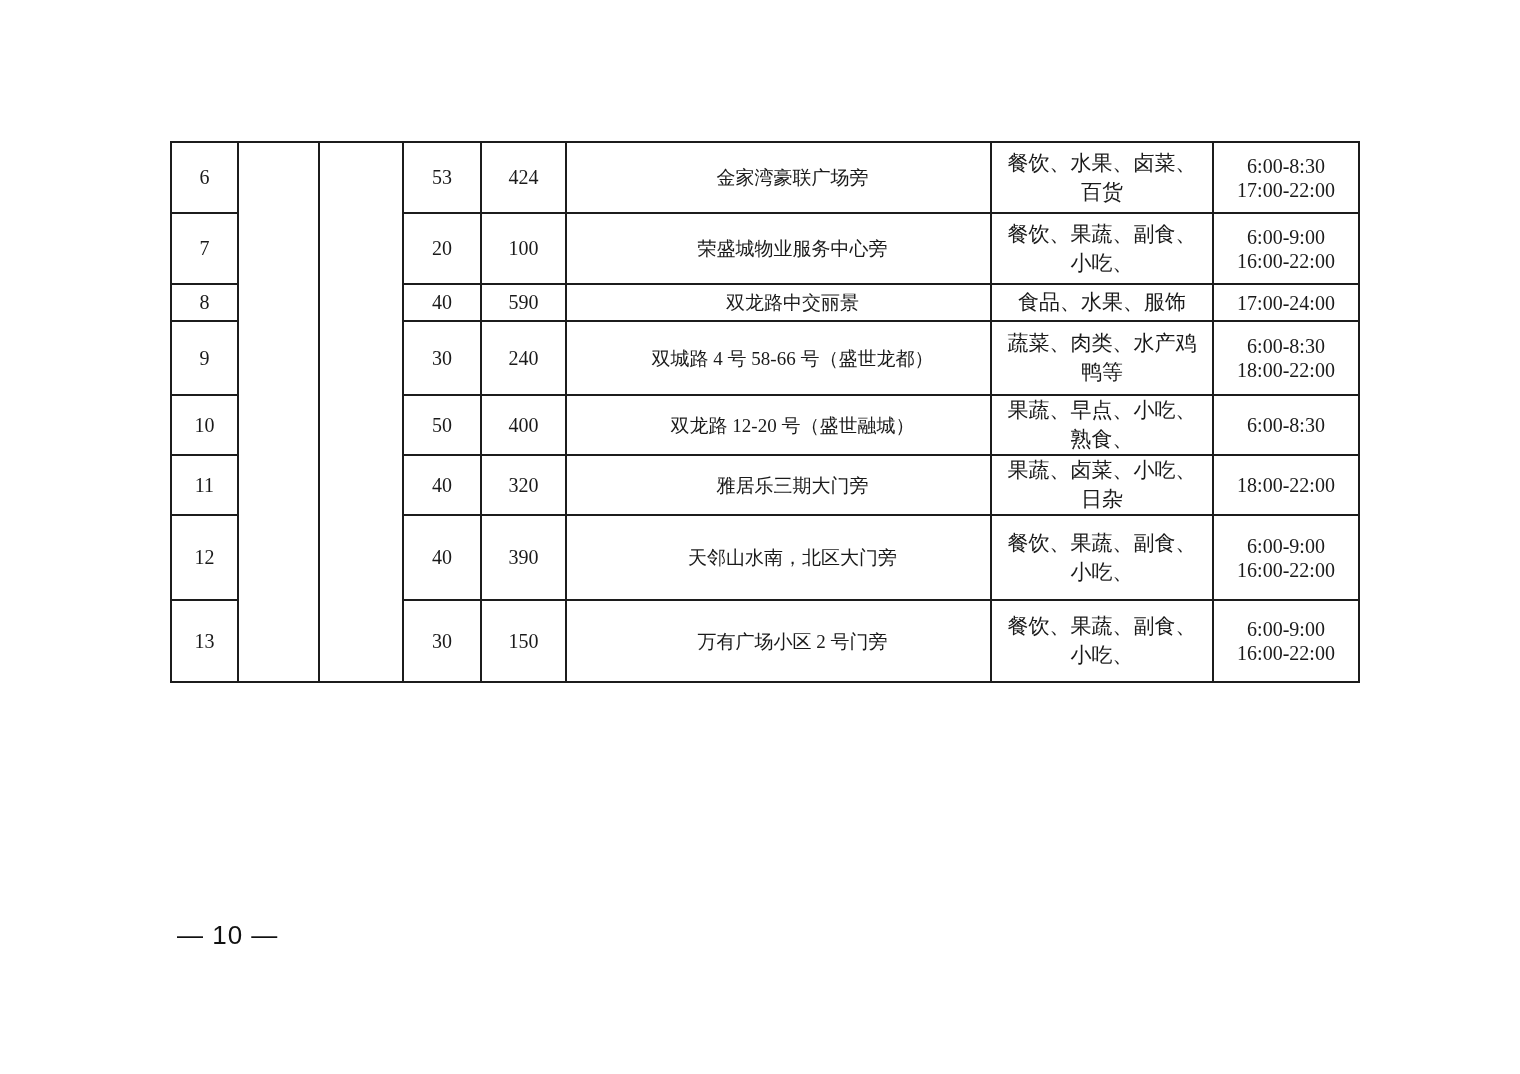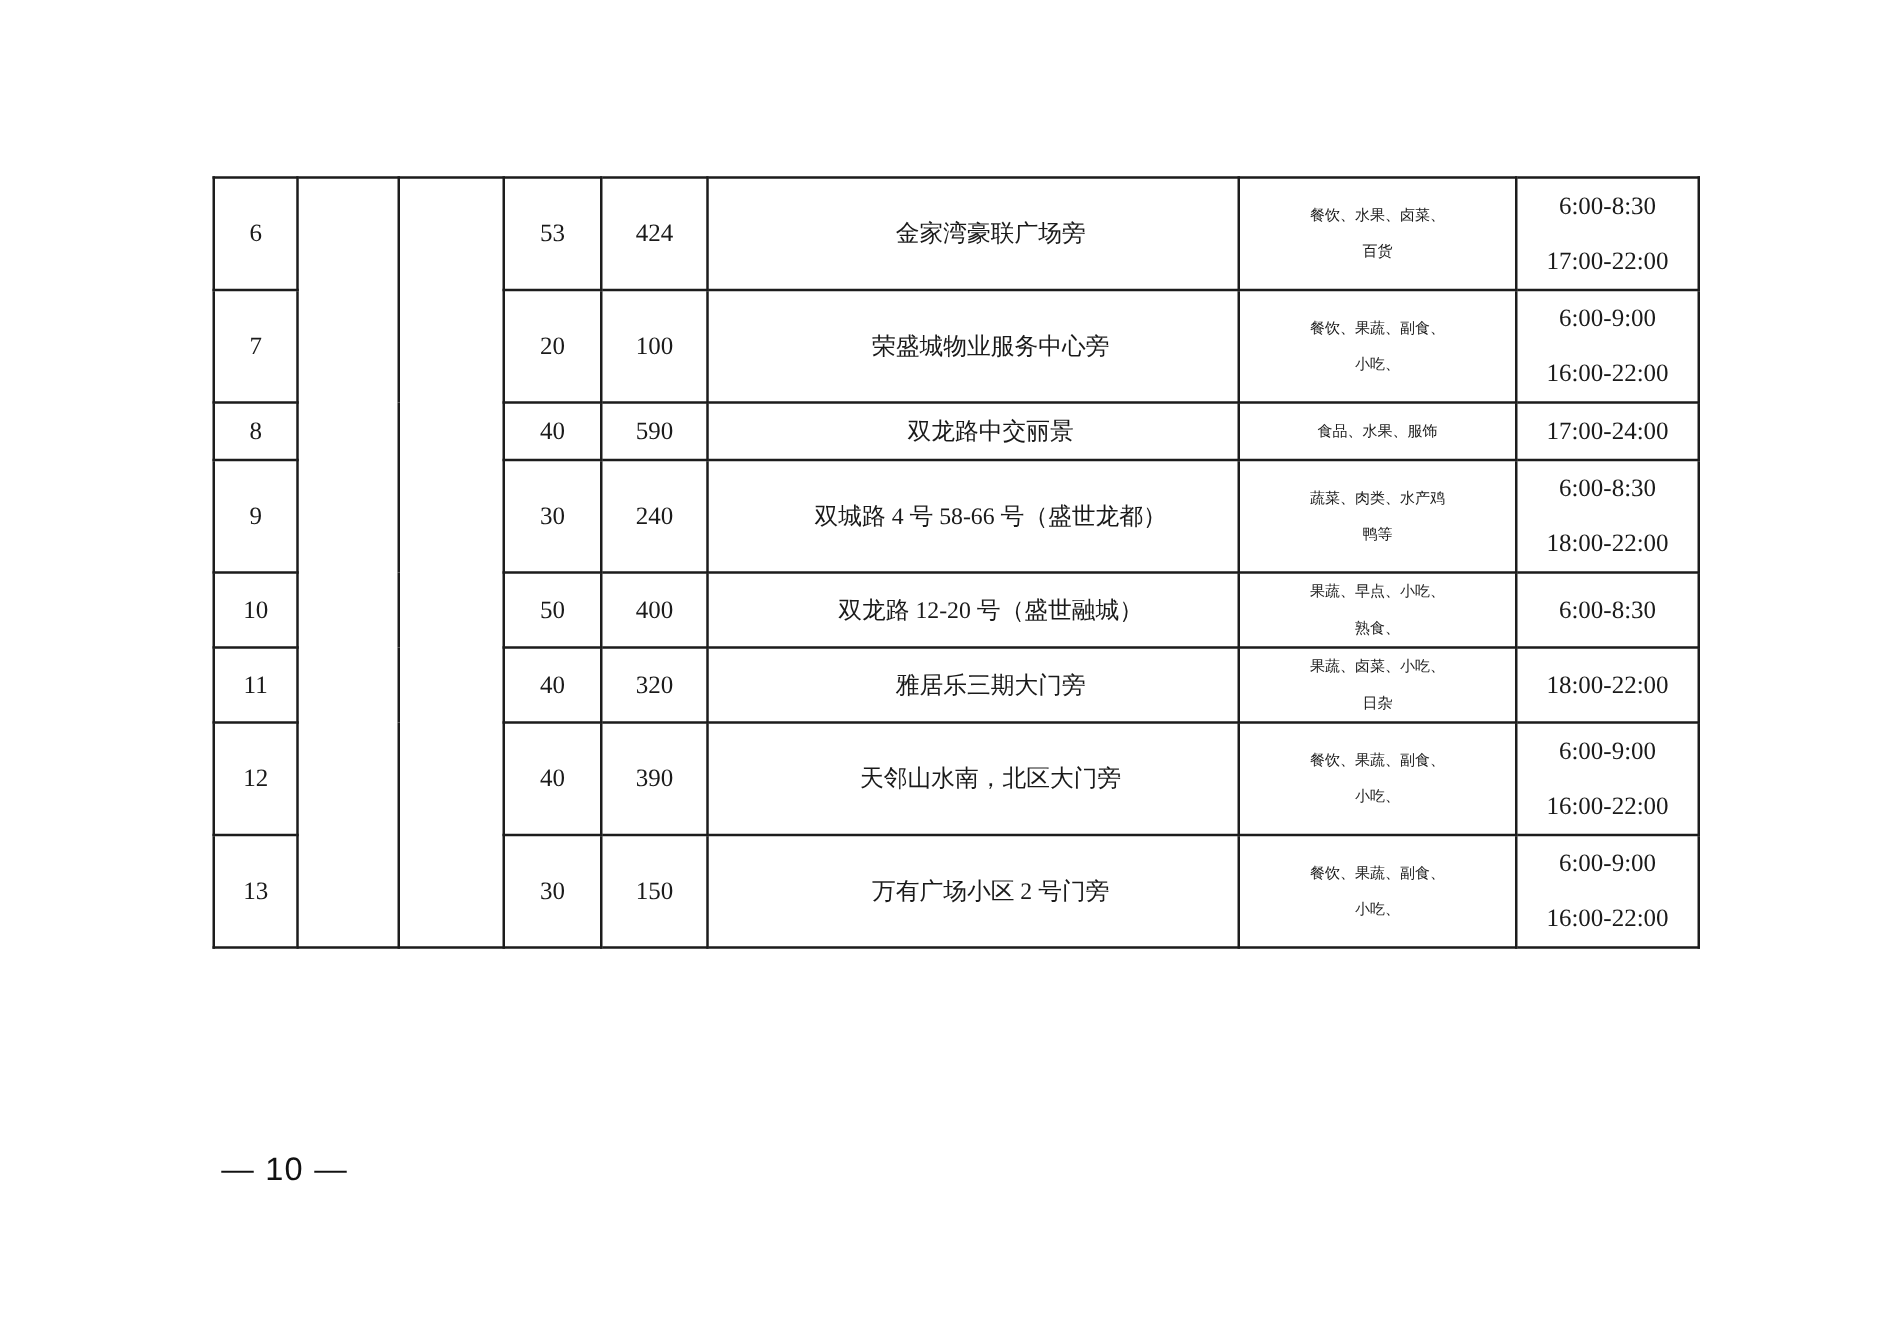--- a/index.html
+++ b/index.html
@@ -38,37 +38,37 @@
   col.c7 { width: 222px; }
   col.c8 { width: 146px; }
 
   
   tr.r0 { height: 71px; }
   tr.r1 { height: 71px; }
   tr.r2 { height: 37px; }
   tr.r3 { height: 74px; }
   tr.r4 { height: 54px; }
   tr.r5 { height: 54px; }
-  tr.r6 { height: 65px; }
+  tr.r6 { height: 85px; }
   tr.r7 { height: 82px; }
 
   .doc-table td.c-no,
   .doc-table td.c-num { font-size: 20px; }
 
   .doc-table td.c-cat {
     white-space: pre-line;
-    font-size: 12px;
+    font-size: 21px;
     line-height: 29px;
     padding: 0 10px;
     font-family: Liberation Serif, serif;
   }
   .doc-table td.c-hours {
     white-space: pre-line;
     font-size: 20px;
-    line-height: 44px;
+    line-height: 24px;
     padding: 0 2px;
   }
   .doc-table td.c-loc { font-size: 19px; padding-left: 32px; }
 
   .page-number {
     position: absolute;
     left: 177px; top: 920px;
     font-family: "Liberation Sans", "DejaVu Sans", sans-serif;
     font-size: 26px;
     color: #111111;

